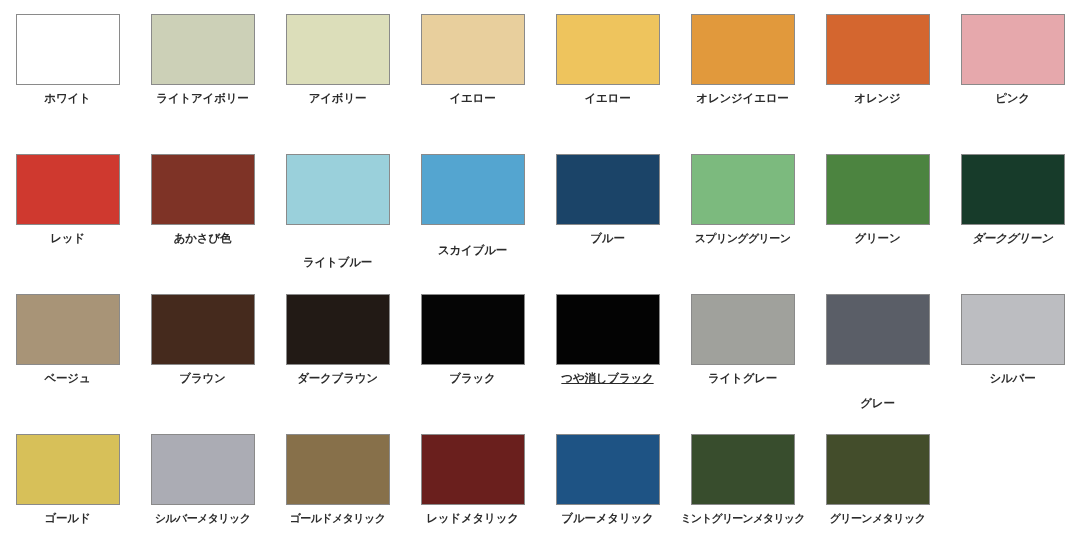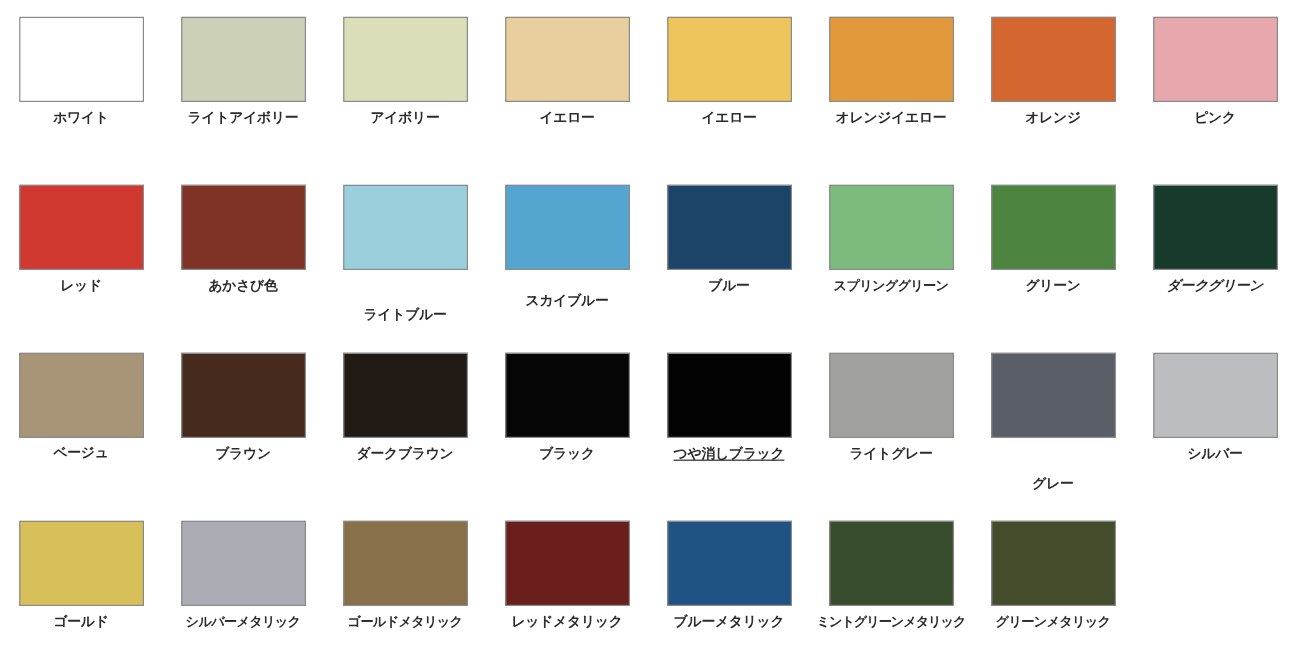--- a/index.html
+++ b/index.html
@@ -124,21 +124,21 @@
     <div class="swatch-cell">
       <div class="swatch-chip" style="background: rgb(76, 132, 64); border-color: rgb(138, 138, 138);"></div>
       <div class="swatch-label" style="color: rgb(43, 43, 43);">グリーン</div>
     </div>
     <div class="swatch-cell">
       <div class="swatch-chip" style="background: rgb(23, 59, 42); border-color: rgb(138, 138, 138);"></div>
       <div class="swatch-label" style="color: rgb(43, 43, 43); font-style: italic;">ダークグリーン</div>
     </div>
     <div class="swatch-cell">
       <div class="swatch-chip" style="background: rgb(168, 148, 119); border-color: rgb(138, 138, 138);"></div>
-      <div class="swatch-label" style="color: rgb(43, 43, 43); font-family: Liberation Serif, serif;">ベージュ</div>
+      <div class="swatch-label" style="color: rgb(43, 43, 43);">ベージュ</div>
     </div>
     <div class="swatch-cell">
       <div class="swatch-chip" style="background: rgb(69, 42, 29); border-color: rgb(138, 138, 138);"></div>
       <div class="swatch-label" style="color: rgb(43, 43, 43);">ブラウン</div>
     </div>
     <div class="swatch-cell">
       <div class="swatch-chip" style="background: rgb(34, 26, 21); border-color: rgb(138, 138, 138);"></div>
       <div class="swatch-label" style="color: rgb(43, 43, 43);">ダークブラウン</div>
     </div>
     <div class="swatch-cell">

